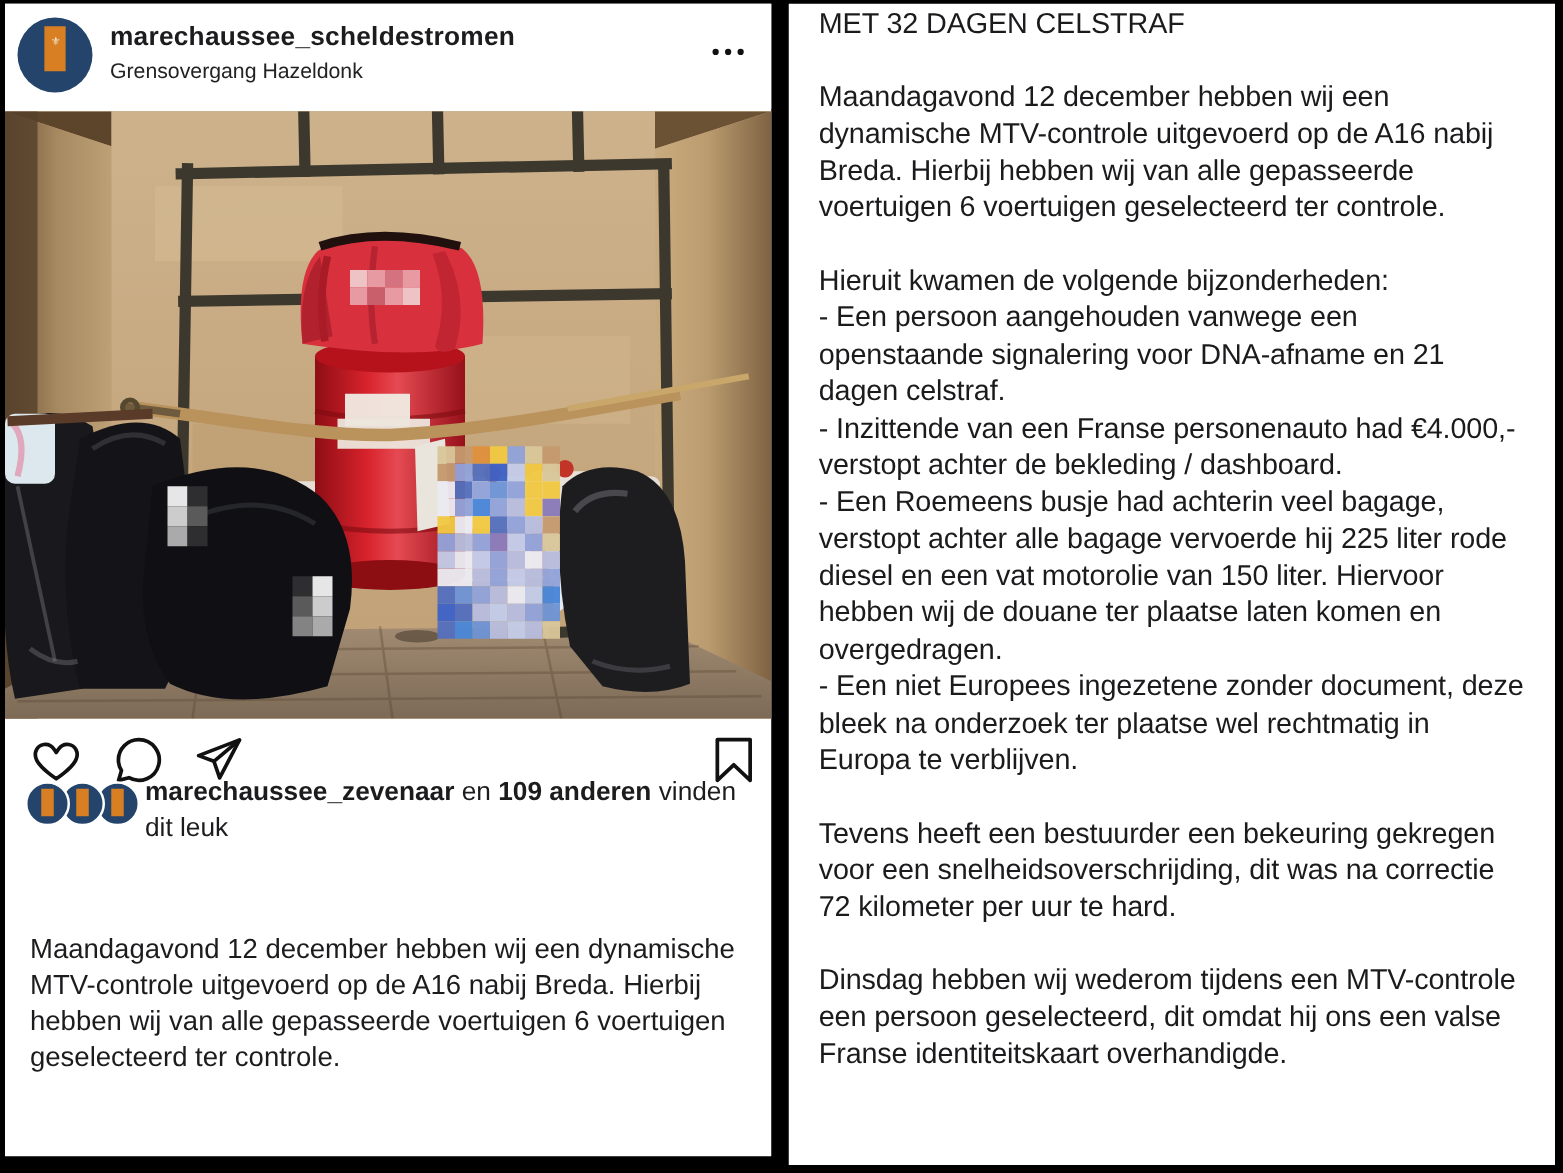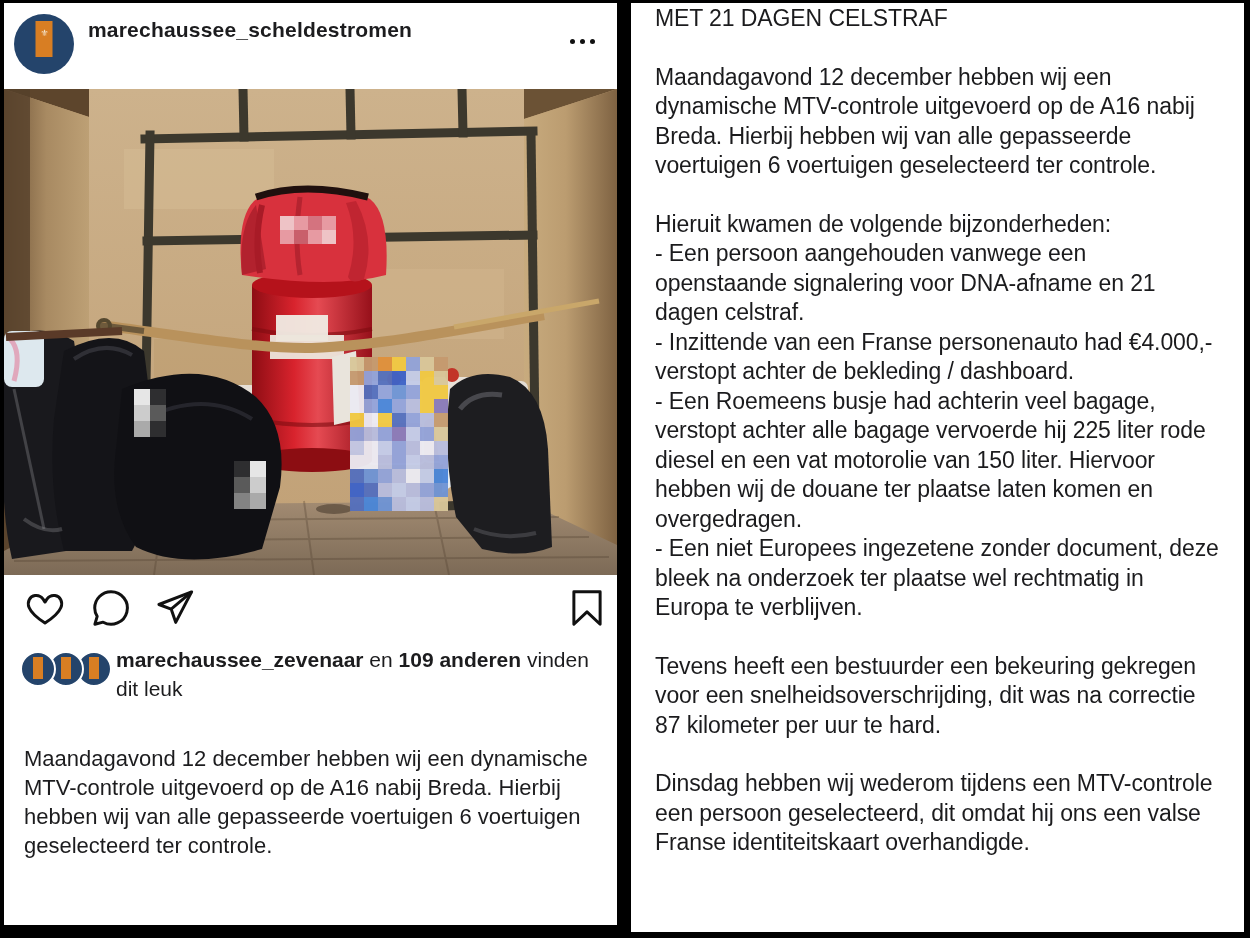--- a/index.html
+++ b/index.html
@@ -24,21 +24,21 @@
   .more-btn i { width:5px; height:5px; border-radius:50%; background:#111; }
 
   .photo { position:absolute; left:0; top:86px; width:613px; height:486px; background:#b99a73; overflow:hidden; }
   .photo svg { position:absolute; left:0; top:0; }
   .mosaic { position:absolute; line-height:0; }
 
   .actions { position:absolute; left:0; top:572px; width:613px; height:66px; }
   .act-icon { position:absolute; top:12px; width:42px; height:42px; color:#111; cursor:pointer; }
   .act-icon svg { width:42px; height:42px; display:block; }
 
-  .likes-row { position:absolute; left:16px; top:642px; width:585px; }
+  .likes-row { position:absolute; left:16px; top:616px; width:585px; }
   .likers { position:absolute; left:0; top:6px; width:92px; height:38px; }
   .mini-av { position:absolute; top:0; width:36px; height:36px; border-radius:50%; background:#24446b;
              border:2px solid #fff; overflow:hidden; cursor:pointer; }
   .mini-av .bar { position:absolute; left:50%; top:4px; transform:translateX(-50%);
                   width:10px; height:22px; background:#d87e23; }
   .likes-text { margin-left:96px; font-size:21px; line-height:29px; color:#1c1c1e; }
   .likes-text .b { font-weight:700; cursor:pointer; }
 
   .caption { position:absolute; left:20px; top:712px; width:578px; font-size:22px;
              line-height:29px; color:#1c1c1e; }
@@ -60,20 +60,21 @@
 
   <div class="panel-left">
 
     <div class="post-header">
       <div class="avatar-big">
         <div class="bar"></div>
         <div class="emblem">⚜</div>
       </div>
       <div class="hdr-text">
         <div class="hdr-username">marechaussee_scheldestromen</div>
+        <div class="hdr-location">Grensovergang Hazeldonk</div>
       </div>
       <div class="more-btn">
         <i></i>
           <i></i>
           <i></i>
       </div>
     </div>
 
     <div class="photo">
       <svg width="613" height="486" viewBox="0 0 613 486">
@@ -340,25 +341,25 @@
       </div>
       <div class="likes-text"><span class="b">marechaussee_zevenaar</span><span> en </span><span class="b">109 anderen</span><span> vinden dit leuk</span></div>
     </div>
 
     <div class="caption">
       <div class="cap-body">Maandagavond 12 december hebben wij een dynamische MTV-controle uitgevoerd op de A16 nabij Breda. Hierbij hebben wij van alle gepasseerde voertuigen 6 voertuigen geselecteerd ter controle.</div>
     </div>
   </div>
 
   <div class="panel-right">
-    <p class="first">MET 21 DAGEN CELSTRAF</p>
+    <p class="first">MET 32 DAGEN CELSTRAF</p>
     <p>Maandagavond 12 december hebben wij een dynamische MTV-controle uitgevoerd op de A16 nabij Breda. Hierbij hebben wij van alle gepasseerde voertuigen 6 voertuigen geselecteerd ter controle.</p>
     <p>Hieruit kwamen de volgende bijzonderheden:
 - Een persoon aangehouden vanwege een openstaande signalering voor DNA-afname en 21 dagen celstraf.
 - Inzittende van een Franse personenauto had €4.000,-verstopt achter de bekleding / dashboard.
 - Een Roemeens busje had achterin veel bagage, verstopt achter alle bagage vervoerde hij 225 liter rode diesel en een vat motorolie van 150 liter. Hiervoor hebben wij de douane ter plaatse laten komen en overgedragen.
 - Een niet Europees ingezetene zonder document, deze bleek na onderzoek ter plaatse wel rechtmatig in Europa te verblijven.</p>
-    <p>Tevens heeft een bestuurder een bekeuring gekregen voor een snelheidsoverschrijding, dit was na correctie 87 kilometer per uur te hard.</p>
+    <p>Tevens heeft een bestuurder een bekeuring gekregen voor een snelheidsoverschrijding, dit was na correctie 72 kilometer per uur te hard.</p>
     <p>Dinsdag hebben wij wederom tijdens een MTV-controle een persoon geselecteerd, dit omdat hij ons een valse Franse identiteitskaart overhandigde.</p>
 
   </div>
 
 </div>
 
 </body></html>

